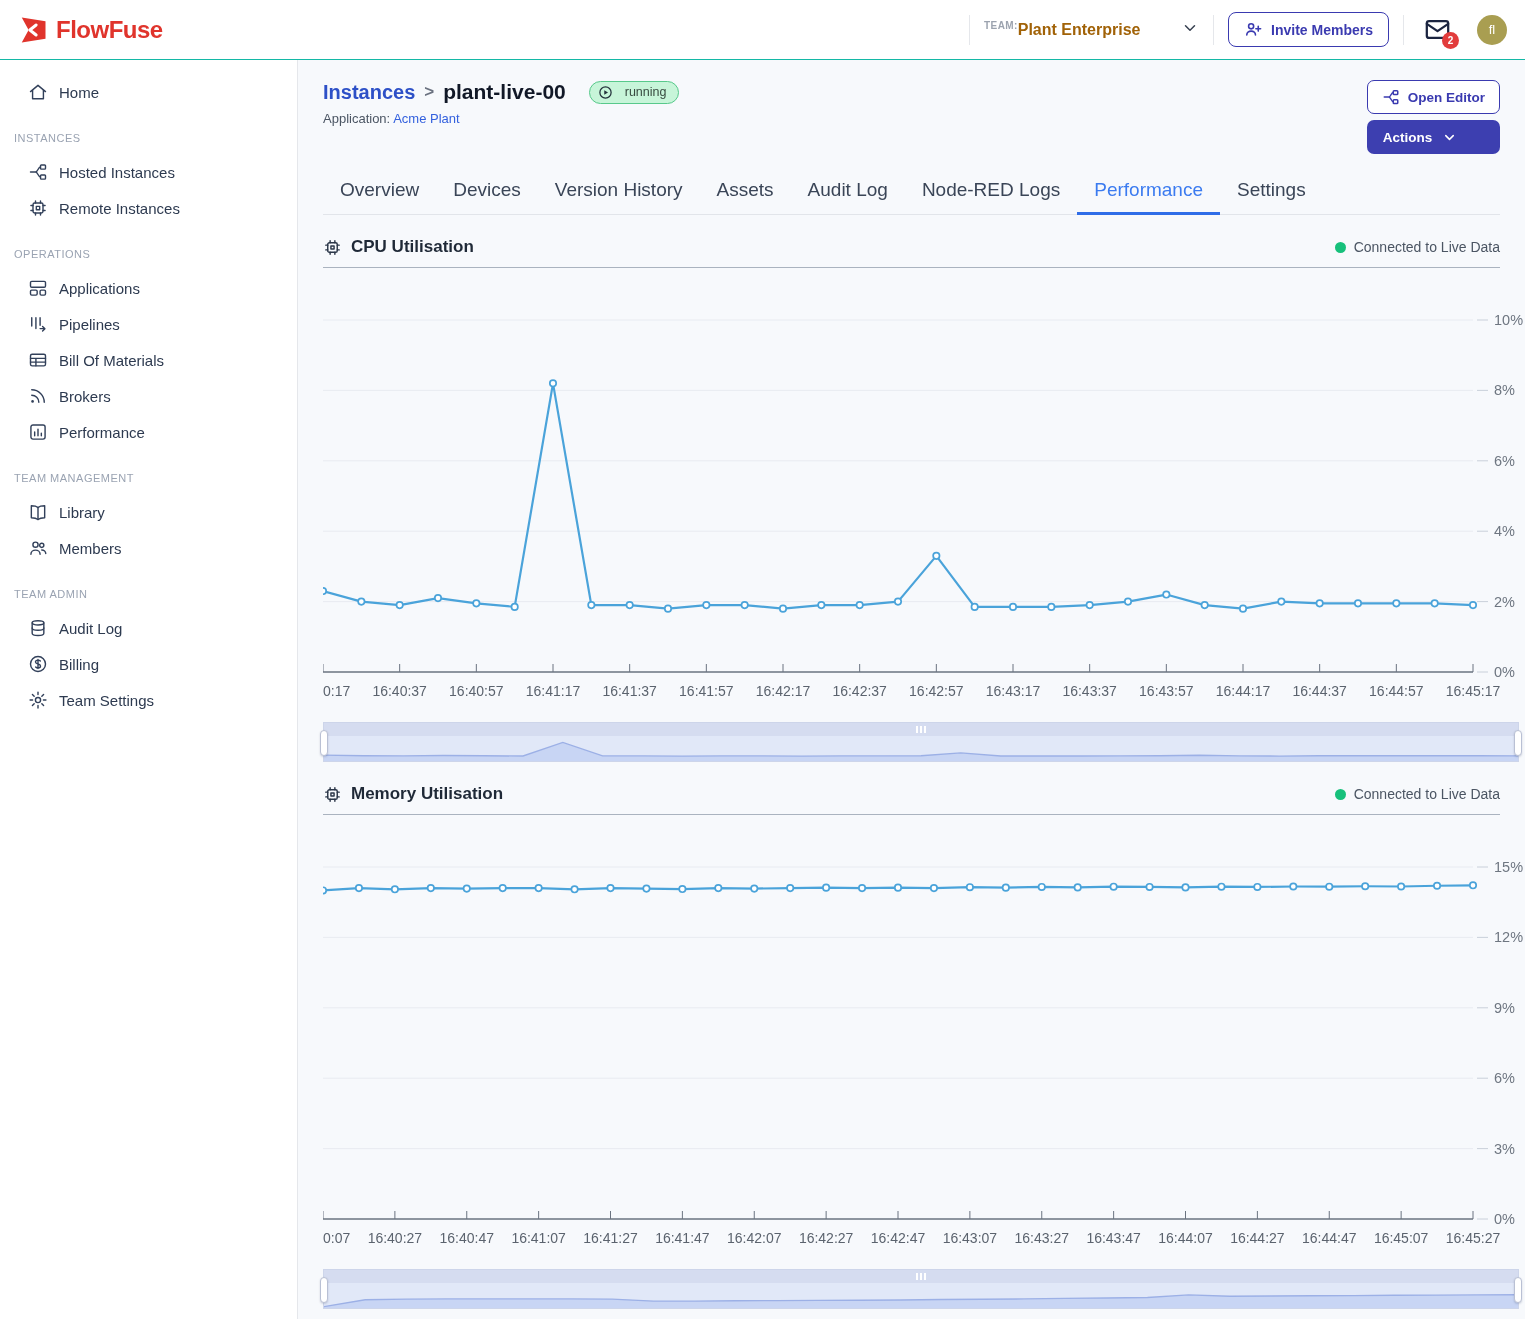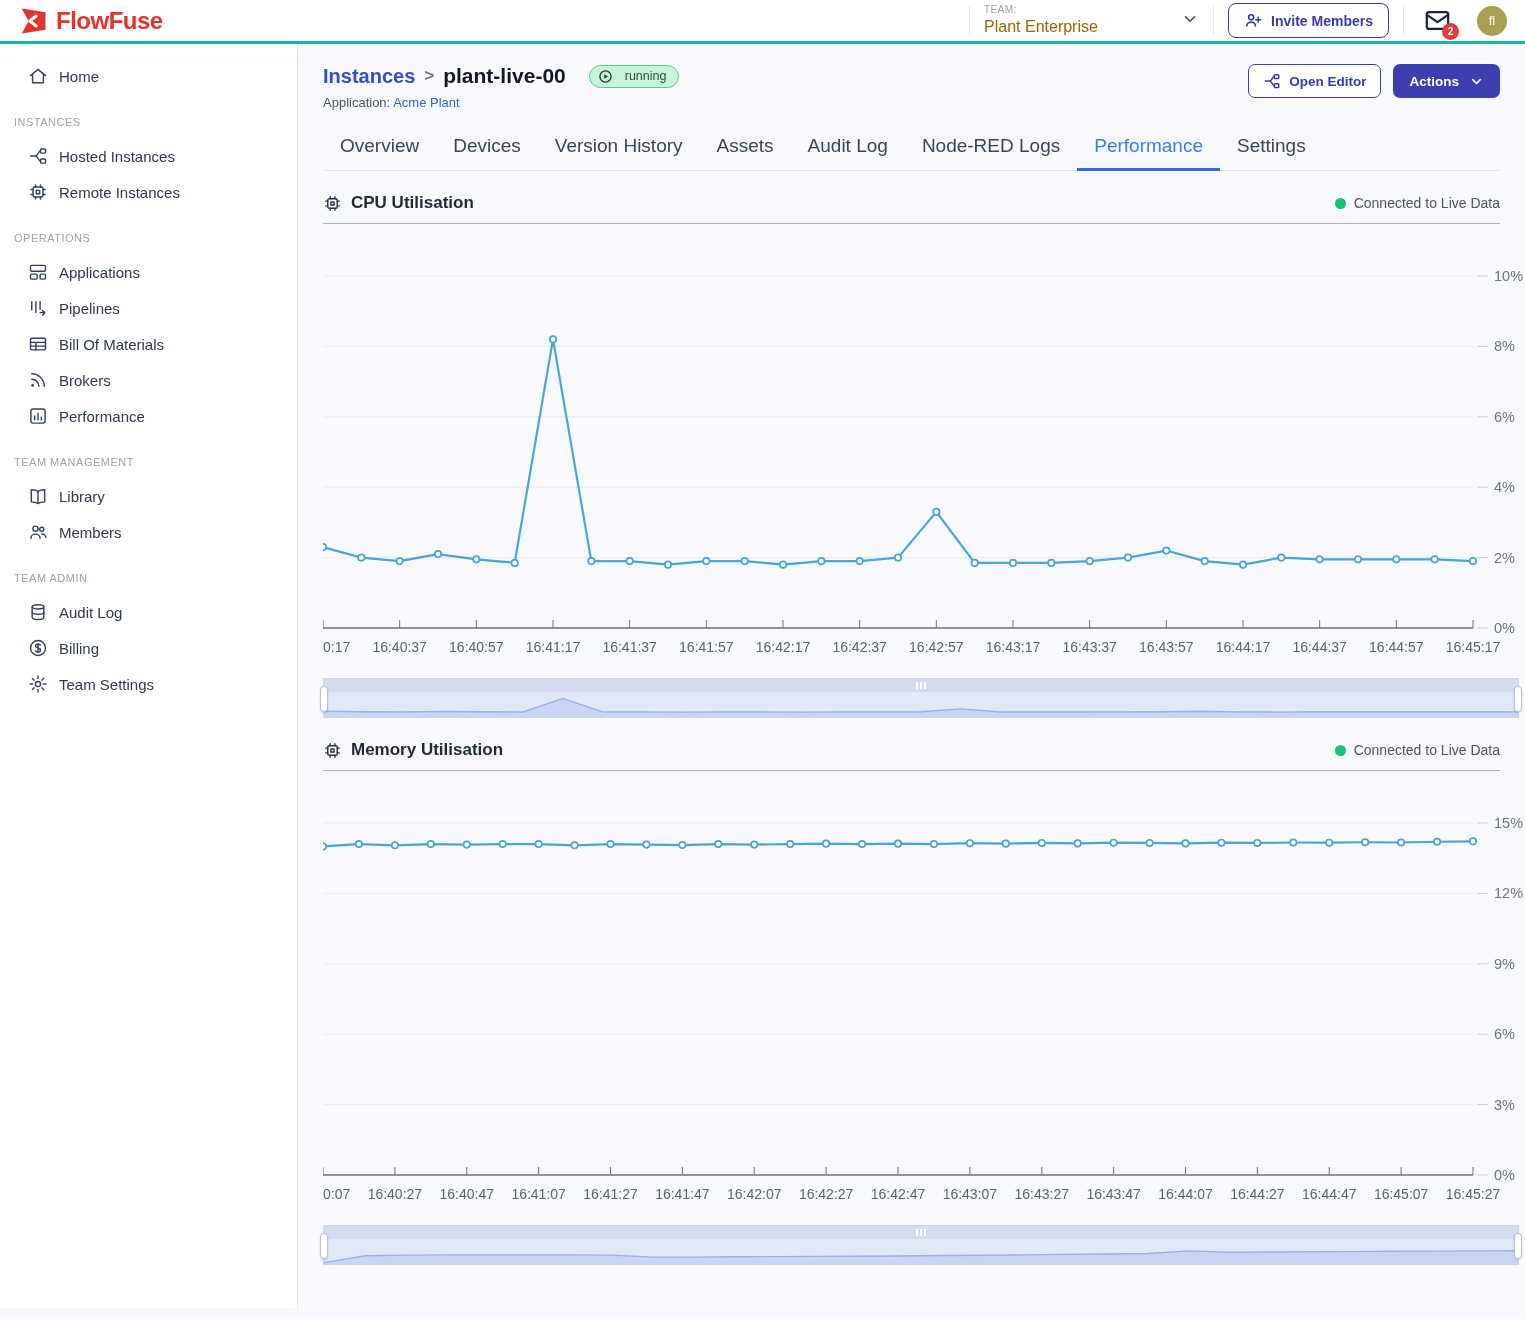--- a/index.html
+++ b/index.html
@@ -1,28 +1,28 @@
 <!DOCTYPE html>
 <html><head>
 <meta charset="utf-8">
 <style>
   * { box-sizing: border-box; margin: 0; padding: 0; }
   body { font-family: "Liberation Sans", sans-serif; color: #1f2937; background: #f6f8fb; }
   .app { width: 1525px; height: 1319px; overflow: hidden; background: #f7f9fc; }
 
   
-  .topbar { height: 44px; background: #fff; border-bottom: 3px solid #14b8a6; display: flex; align-items: center; }
+  .topbar { height: 60px; background: #fff; border-bottom: 1px solid #14b8a6; display: flex; align-items: center; }
   .logo-box { width: 250px; display: flex; align-items: center; gap: 8px; padding-left: 18px; flex: 0 0 auto; }
   .logo-text { font-size: 24px; font-weight: bold; color: #e0342c; letter-spacing: -0.5px; }
   .search-input { margin-left: 12px; width: 700px; height: 33px; border: 1px solid #d5d9e0; border-radius: 6px; padding: 0 12px; font-size: 13.5px; color: #374151; background: #fff; outline: none; }
   .search-input::placeholder { color: #9ca3af; }
   .topbar-right { margin-left: auto; display: flex; align-items: center; }
   .vdivider { width: 1px; height: 30px; background: #e5e7eb; margin: 0 14px; }
   .team-select { width: 215px; display: flex; align-items: center; cursor: pointer; }
-  .team-texts { display: flex; flex-direction: column; line-height: 1.25; }
+  .team-texts { display: flex; line-height: 1.25; font-weight: bold; }
   .team-label { font-size: 10px; color: #9ca3af; letter-spacing: 0.4px; }
   .team-name { font-size: 16px; color: #a16207; }
   .team-chevron { margin-left: auto; color: #374151; }
   .invite-btn { display: flex; align-items: center; gap: 8px; height: 35px; padding: 0 15px; border: 1.5px solid #3a3ab0; border-radius: 8px; background: #fff; color: #3a3ab0; font-size: 14px; font-weight: bold; cursor: pointer; font-family: inherit; }
   .mail-wrap { position: relative; margin: 0 6px; cursor: pointer; color: #1b2440; display: flex; }
   .mail-badge { position: absolute; right: -8px; bottom: -6px; min-width: 17px; height: 17px; border-radius: 50%; background: #e23c3c; color: #fff; font-size: 10px; font-weight: bold; display: flex; align-items: center; justify-content: center; }
   .avatar { width: 30px; height: 30px; border-radius: 50%; background: #a99e51; color: #fff; font-size: 13px; display: flex; align-items: center; justify-content: center; margin: 0 18px 0 20px; cursor: pointer; }
 
   
   .shell { display: flex; height: 1264px; }
@@ -36,21 +36,21 @@
   
   .page-head { display: flex; align-items: flex-start; justify-content: space-between; }
   .crumb-row { display: flex; align-items: center; gap: 9px; }
   .crumb-root { font-size: 20px; font-weight: bold; color: #2d50c7; cursor: pointer; }
   .crumb-sep { font-size: 17px; color: #6b7280; font-weight: bold; }
   .crumb-current { font-size: 21px; font-weight: bold; color: #111827; }
   .status-pill { margin-left: 14px; display: flex; align-items: center; gap: 12px; border: 1px solid #58c98b; background: #c7f5d9; border-radius: 999px; padding: 3px 12px 3px 8px; font-size: 12.5px; color: #37493f; cursor: default; }
   .status-pill .picon { display: flex; color: #23313b; }
   .app-line { margin-top: 7px; font-size: 13px; color: #4b5563; }
   .app-link { color: #3461de; cursor: pointer; }
-  .head-buttons { display: flex; gap: 12px; }
+  .head-buttons { display: flex; gap: 6px; flex-direction: column; }
   .btn-outline { display: flex; align-items: center; gap: 8px; height: 34px; padding: 0 14px; background: #fff; border: 1.5px solid #3a3ab0; border-radius: 7px; color: #3a3ab0; font-size: 13.5px; font-weight: bold; cursor: pointer; font-family: inherit; }
   .btn-solid { display: flex; align-items: center; gap: 10px; height: 34px; padding: 0 16px; background: #3d3fb0; border: none; border-radius: 7px; color: #fff; font-size: 13.5px; font-weight: bold; cursor: pointer; font-family: inherit; }
 
   
   .tabs { margin-top: 16px; display: flex; border-bottom: 1px solid #e2e5ea; }
   .tab { padding: 9px 17px 11px 17px; font-size: 19px; color: #3a4557; cursor: pointer; border-bottom: 3px solid transparent; margin-bottom: -1px; }
   .tab.active { color: #3b7bf0; border-bottom-color: #2f6de8; }
 
   
   .section-head { margin-top: 14px; display: flex; align-items: center; justify-content: space-between; padding: 8px 0 10px 0; border-bottom: 1px solid #aab3bf; }

